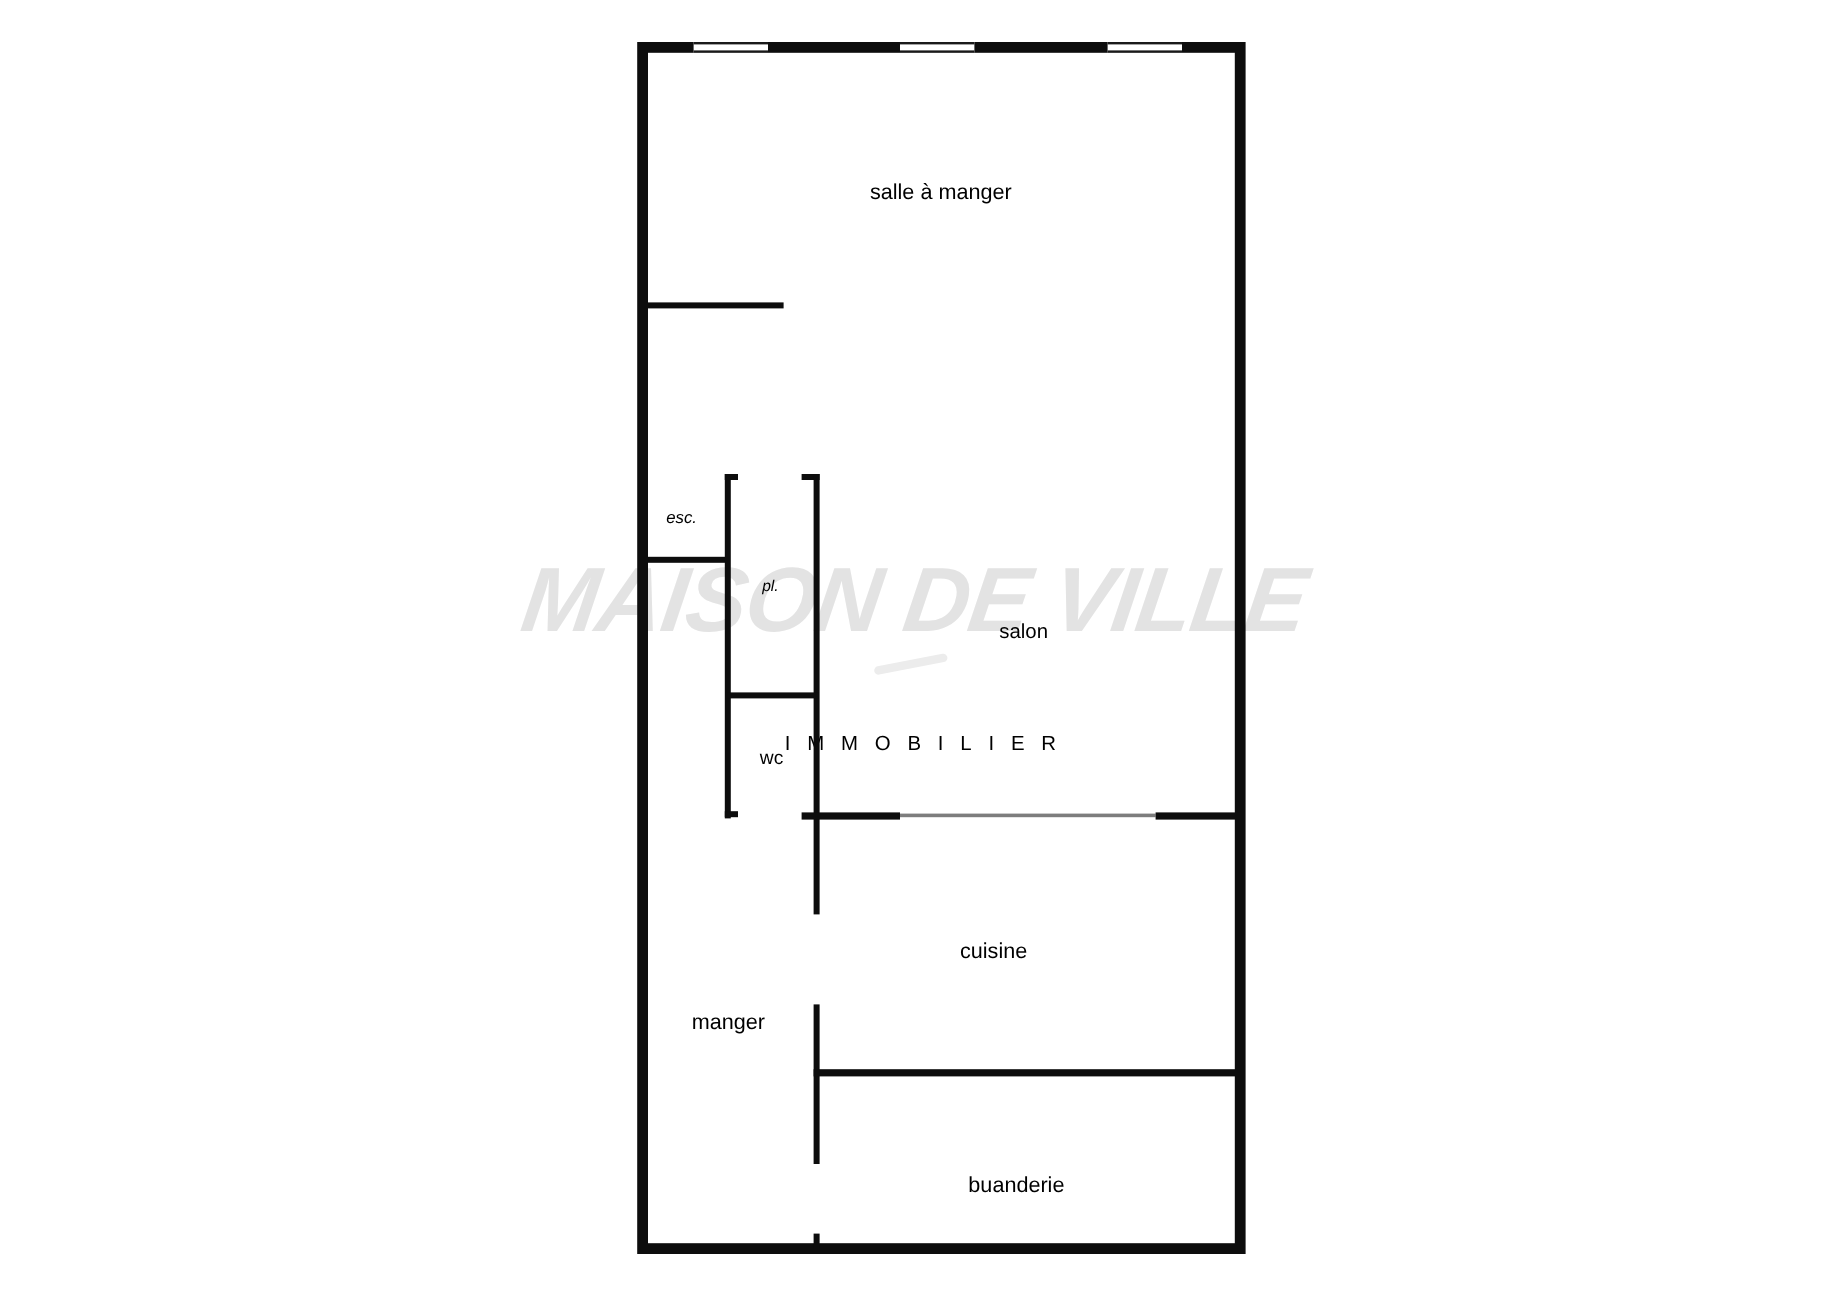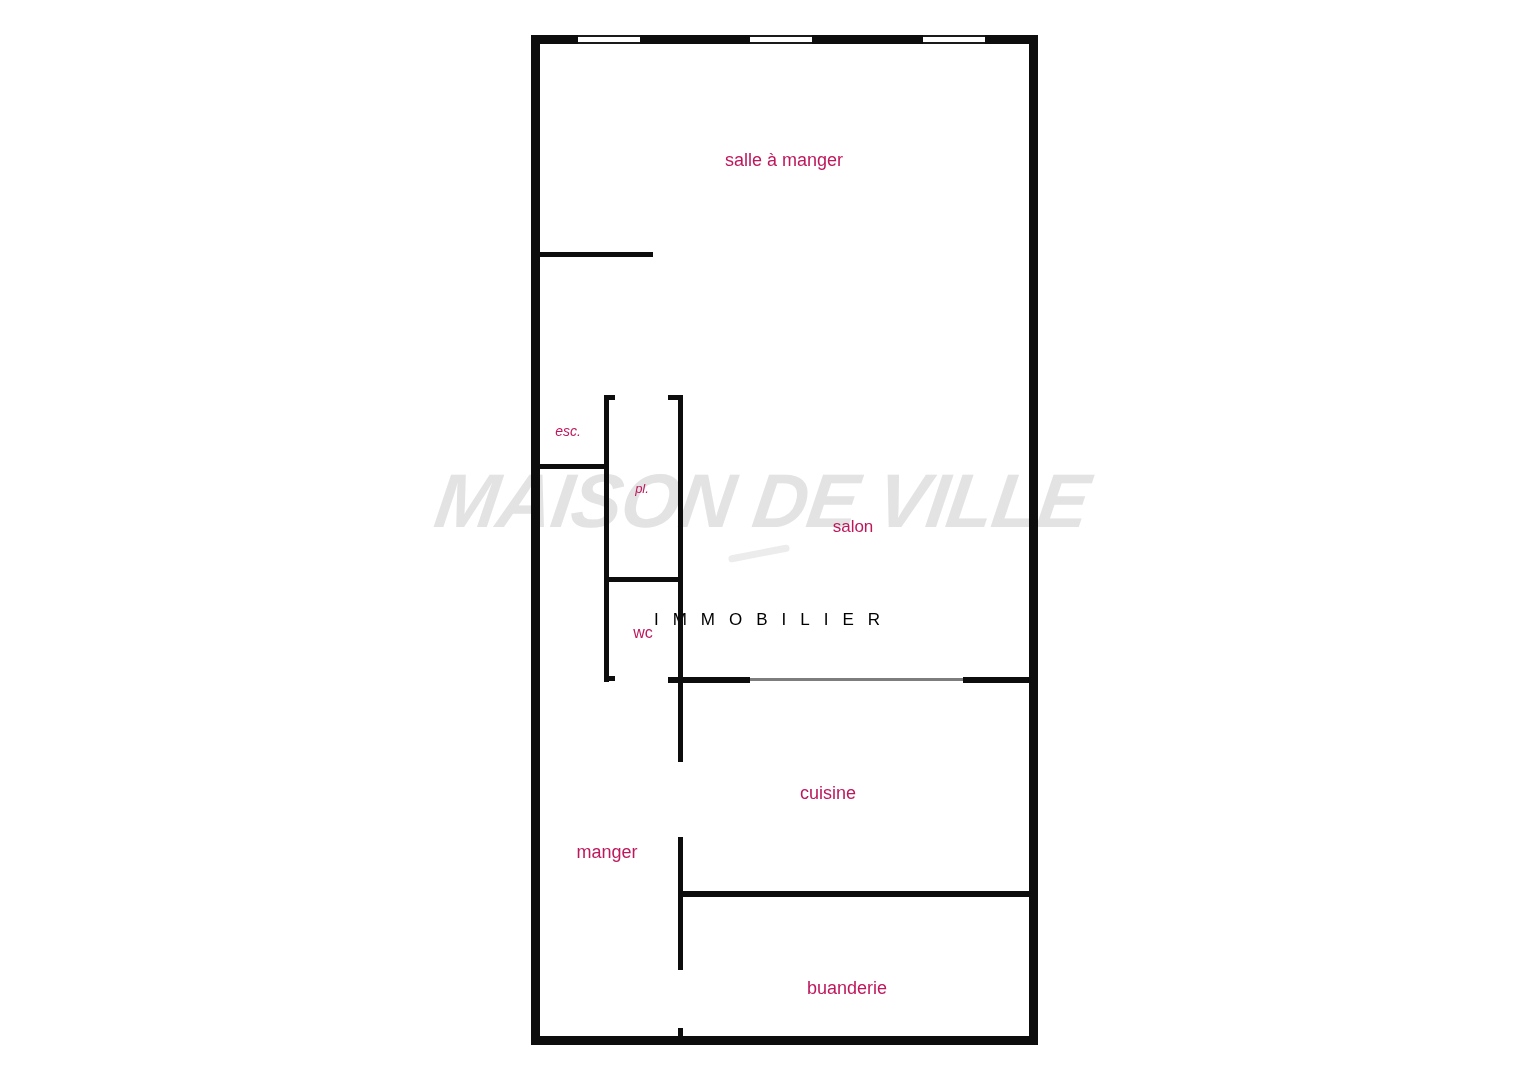--- a/index.html
+++ b/index.html
@@ -76,21 +76,21 @@
     box-sizing: border-box;
   }
   .opening-line {
     position: absolute;
     background: #7d7d7d;
   }
   
   .label {
     position: absolute;
     transform: translate(-50%, -50%);
-    color: #be185d;
+    color: #000000;
     font-size: 18px;
     white-space: nowrap;
   }
   .label.small-italic {
     font-style: italic;
     font-size: 14px;
   }
   .label.tiny-italic {
     font-style: italic;
     font-size: 13px;

